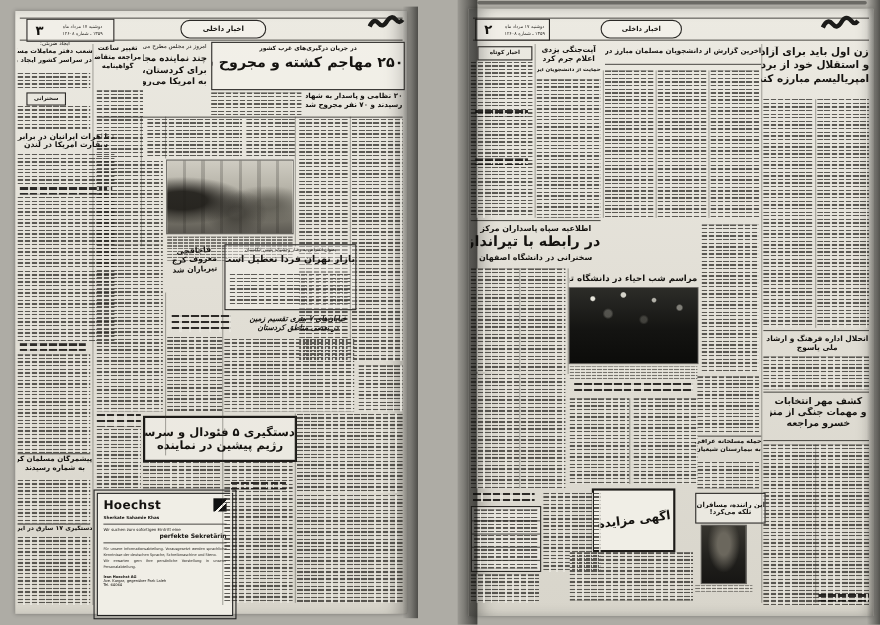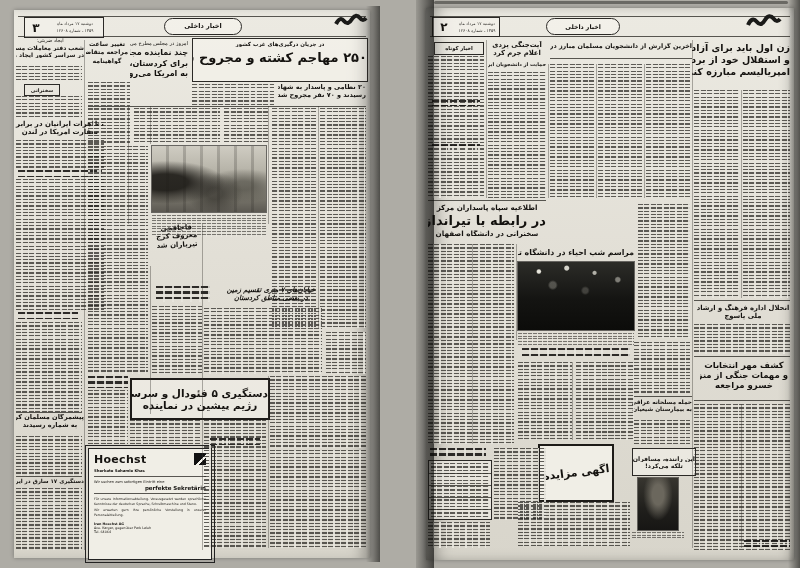--- a/index.html
+++ b/index.html
@@ -114,20 +114,25 @@
   <div class="abs sim" style="left:120px;top:98px;width:86px;height:36px;"></div>
   <div class="abs sim" style="left:74px;top:72px;width:42px;height:62px;"></div>
   <div class="abs sim" style="left:74px;top:136px;width:60px;height:74px;"></div>
 
   <div class="abs" style="left:138px;top:214px;width:50px;height:38px;transform:rotate(-3deg);">
     <div class="fa b nw" style="font-size:7px;">قاچاقچی</div>
     <div class="fa b nw" style="font-size:7px;">معروف کرج</div>
     <div class="fa b nw" style="font-size:7px;">تیرباران شد</div>
   </div>
 
+  <div class="abs box" style="left:190px;top:212px;width:118px;height:58px;background:rgba(250,248,242,.4);">
+    <div class="fa nw" style="font-size:4.2px;margin-top:2px;">بعنوان اعتراض به رفتار وحشیانه پلیس انگلستان</div>
+    <div class="fa b nw" style="font-size:8.5px;margin-top:1px;">بازار تهران فردا تعطیل است</div>
+    <div class="sim" style="position:absolute;left:4px;top:26px;width:110px;height:28px;"></div>
+  </div>
 
   <div class="abs" style="left:206px;top:276px;width:102px;height:18px;font-style:italic;">
     <div class="fa b nw" style="font-size:6.8px;">خیابان‌های ۷ متری تقسیم زمین</div>
     <div class="fa b nw" style="font-size:6.8px;">در بعضی مناطق کردستان</div>
   </div>
   <div class="abs simb" style="left:142px;top:276px;width:54px;height:16px;"></div>
 
   <div class="abs sim" style="left:74px;top:212px;width:60px;height:152px;"></div>
   <div class="abs sim" style="left:138px;top:296px;width:50px;height:68px;"></div>
   <div class="abs sim" style="left:190px;top:298px;width:118px;height:66px;"></div>

